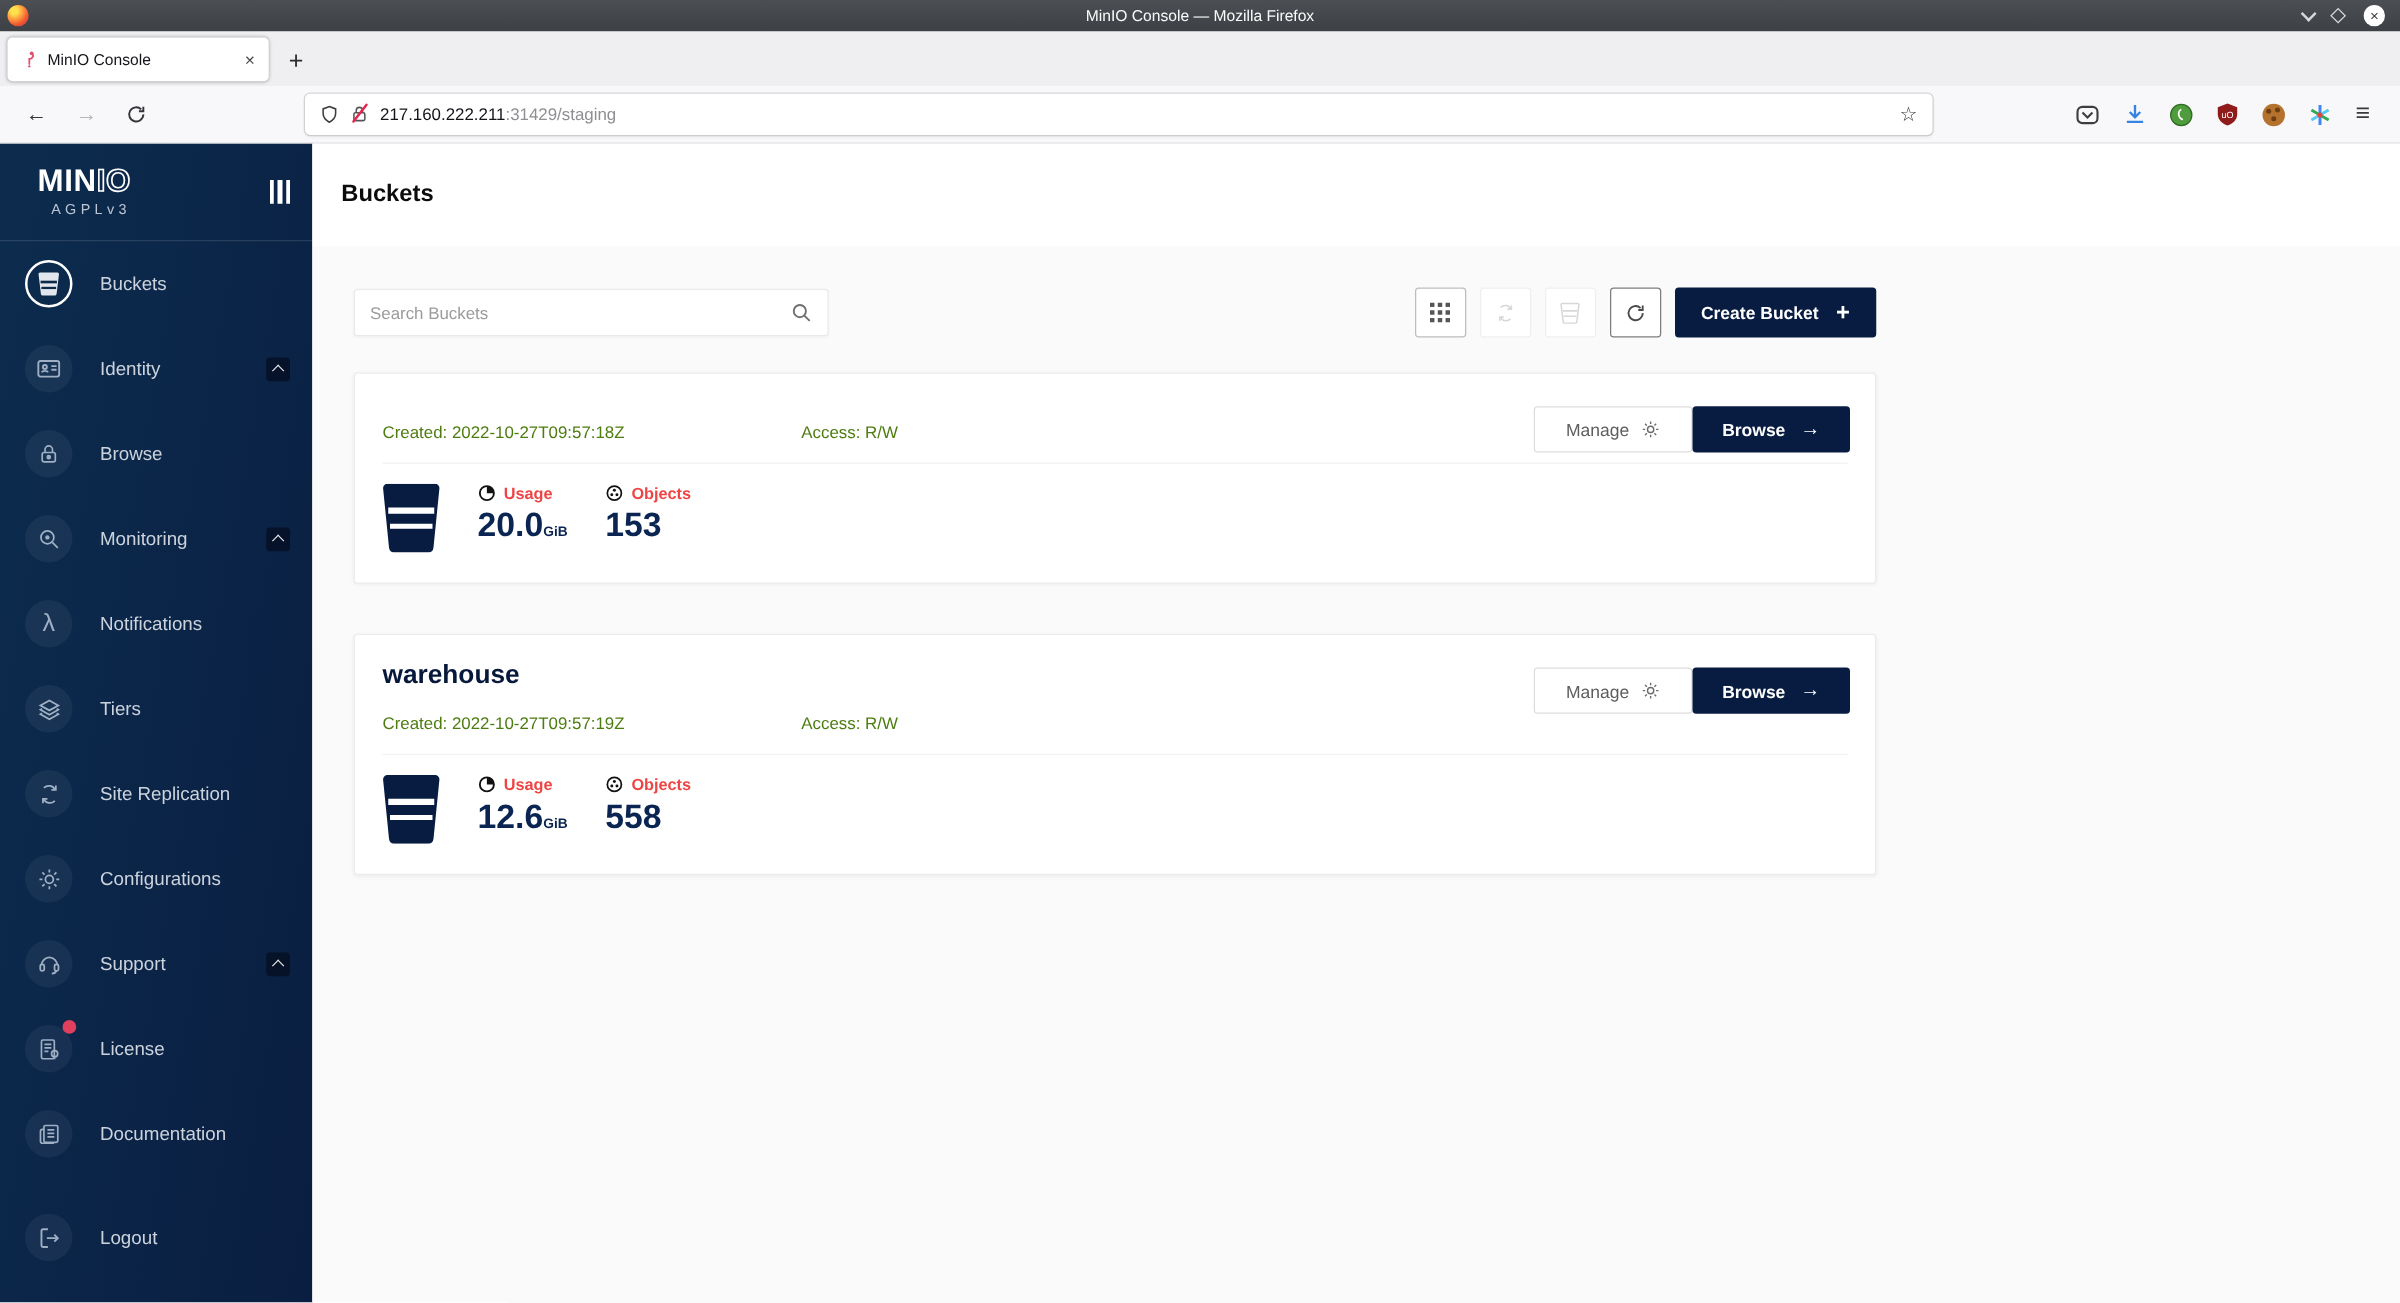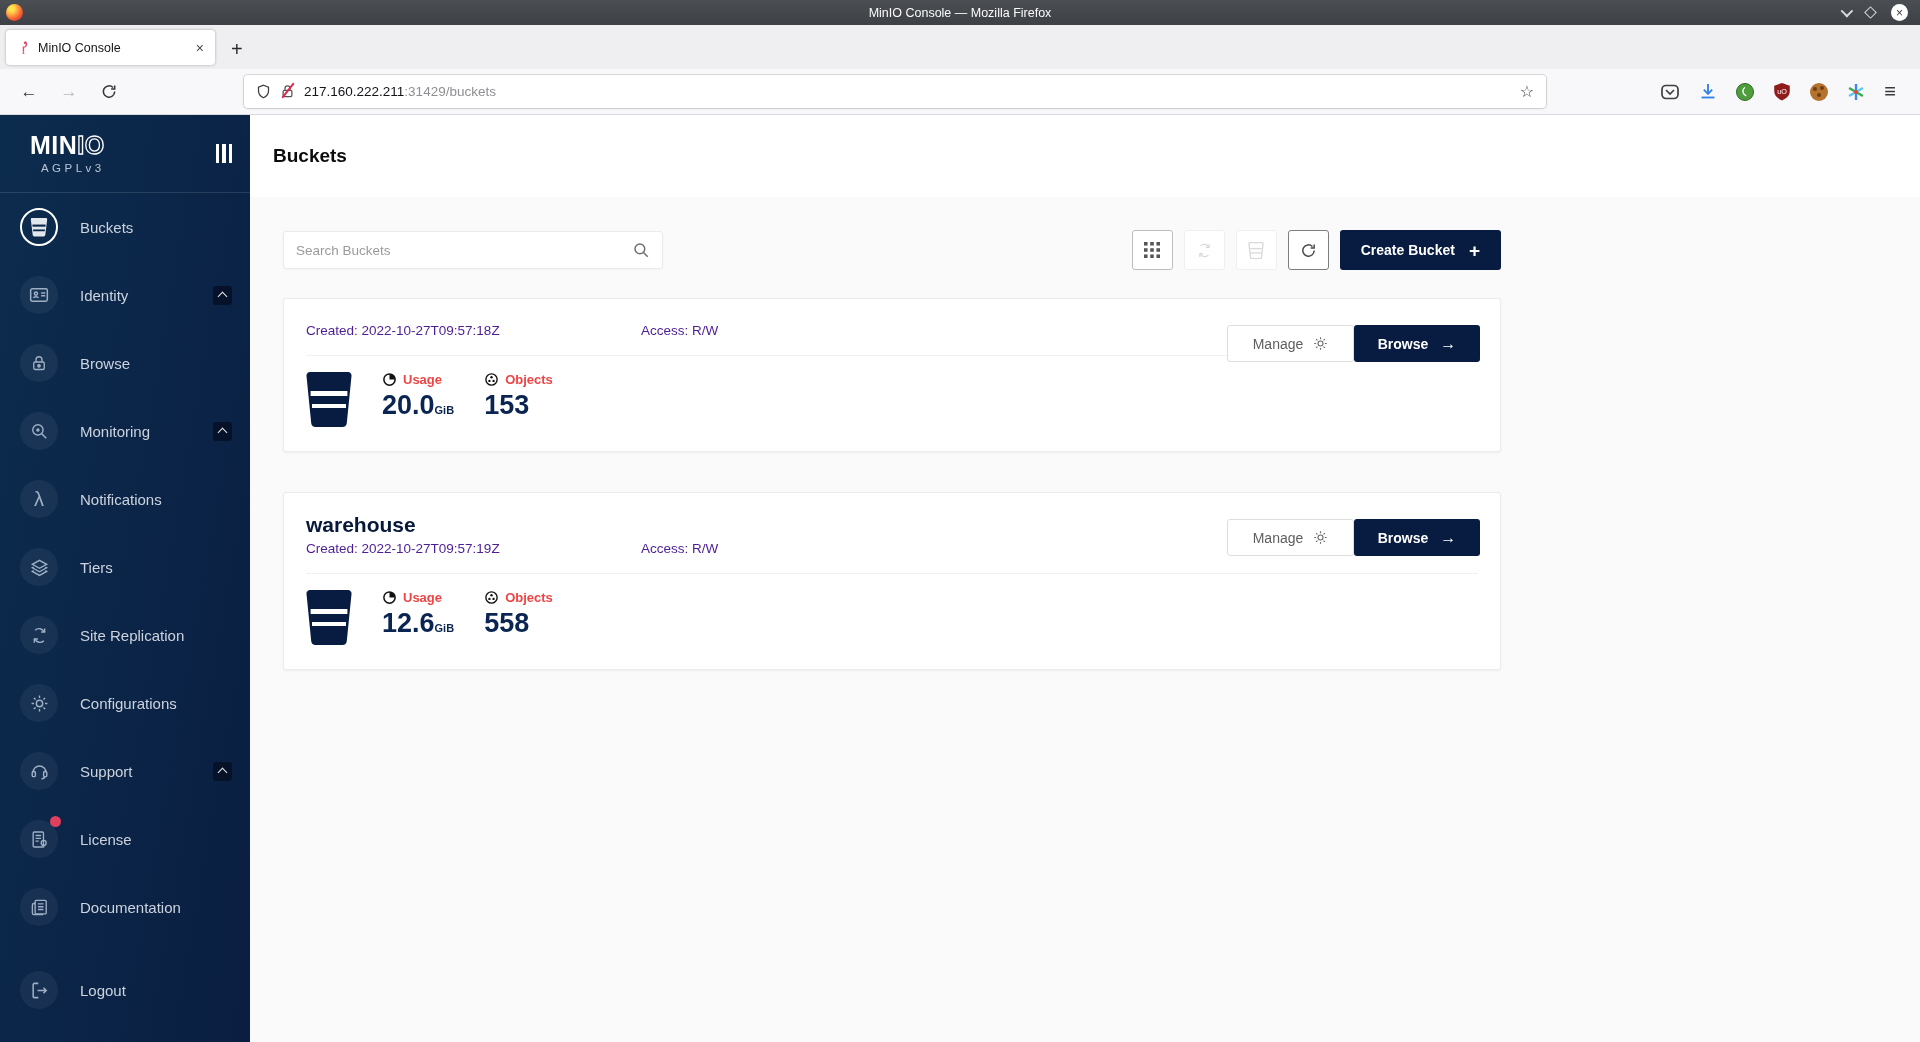--- a/index.html
+++ b/index.html
@@ -85,21 +85,21 @@
   .icon-btn { width:41px; height:40px; border-radius:3px; background:#fff; border:1px solid #bdbdbd; display:flex; align-items:center; justify-content:center; color:#555; }
   .icon-btn.disabled { border-color:#efefef; color:#d8d8d8; box-shadow:none; }
   .icon-btn.refresh { border-color:#7d7d7d; }
   .create-btn { height:40px; padding:0 21px; background:#081c42; border:none; border-radius:3px; color:#fff; font-size:14px; font-weight:600; display:flex; align-items:center; gap:14px; font-family:"Liberation Sans",sans-serif; }
   .create-plus { font-size:19px; font-weight:700; line-height:1; }
 
   
   .bucket-card { width:1218px; background:#fff; border:1px solid #ececec; box-shadow:0 1px 3px rgba(0,0,0,.05); border-radius:3px; margin-top:28px; padding:20px 22px 24px; position:relative; }
   .bucket-card.second { margin-top:40px; }
   .bucket-name { font-size:21px; font-weight:700; color:#07193b; }
-  .bucket-meta { display:flex; margin-top:4px; font-size:13.5px; color:#4c1d95; }
+  .bucket-meta { display:flex; margin-top:19px; font-size:13.5px; color:#4d7c0f; }
   .bucket-created { width:335px; }
   .card-divider { border-top:1px solid #f1f1f1; margin-top:17px; }
   .card-body { display:flex; align-items:flex-start; gap:30px; margin-top:16px; }
   .metric-label { display:flex; align-items:center; gap:6px; font-size:13px; font-weight:700; color:#ef4444; }
   .metric-value { margin-top:4px; font-size:27px; font-weight:700; color:#0a2551; line-height:1.1; }
   .metric-unit { font-size:11px; font-weight:700; color:#0a2551; }
   .card-actions { position:absolute; top:26px; right:20px; display:flex; }
   .manage-btn { width:127px; height:37px; background:#fff; border:1px solid #dedede; border-radius:3px; color:#5e5e5e; font-size:14px; display:flex; align-items:center; justify-content:center; gap:10px; font-family:"Liberation Sans",sans-serif; }
   .browse-btn { width:126px; height:37px; background:#081c42; border:none; border-radius:3px; color:#fff; font-size:14px; font-weight:600; display:flex; align-items:center; justify-content:center; gap:12px; font-family:"Liberation Sans",sans-serif; }
   .browse-arrow { font-size:16px; line-height:1; }
@@ -143,21 +143,21 @@
     <svg width="15" height="17" viewBox="0 0 24 24">
       <path d="M12 2l8 3v6c0 5-3.4 8.6-8 11-4.6-2.4-8-6-8-11V5z" fill="none" stroke="#3c3c41" stroke-width="2"></path>
     </svg>
     <span class="insecure-lock">
       <svg width="15" height="17" viewBox="0 0 24 24">
         <rect x="5" y="10" width="14" height="10" rx="2" fill="none" stroke="#55565a" stroke-width="2"></rect>
         <path d="M8 10V7a4 4 0 0 1 8 0v3" fill="none" stroke="#55565a" stroke-width="2"></path>
       </svg>
       <i class="insecure-slash"></i>
     </span>
-    <span class="url-text"><span>217.160.222.211</span><span class="url-path">:31429/buckets</span></span>
+    <span class="url-text"><span>217.160.222.211</span><span class="url-path">:31429/staging</span></span>
     <span class="url-star">☆</span>
   </div>
   <div class="ext">
     <svg class="ext-i" viewBox="0 0 20 20">
       <rect x="2" y="3.5" width="16" height="13" rx="4" fill="none" stroke="#3e3e42" stroke-width="1.7"></rect>
       <polyline points="6,8 10,12 14,8" fill="none" stroke="#3e3e42" stroke-width="1.7"></polyline>
     </svg>
     <svg class="ext-i" viewBox="0 0 20 20">
       <path d="M10 2v9M5.8 7.6 10 11.8l4.2-4.2" fill="none" stroke="#3584e4" stroke-width="1.9"></path>
       <path d="M3.5 15.5h13" stroke="#3584e4" stroke-width="1.9"></path>

